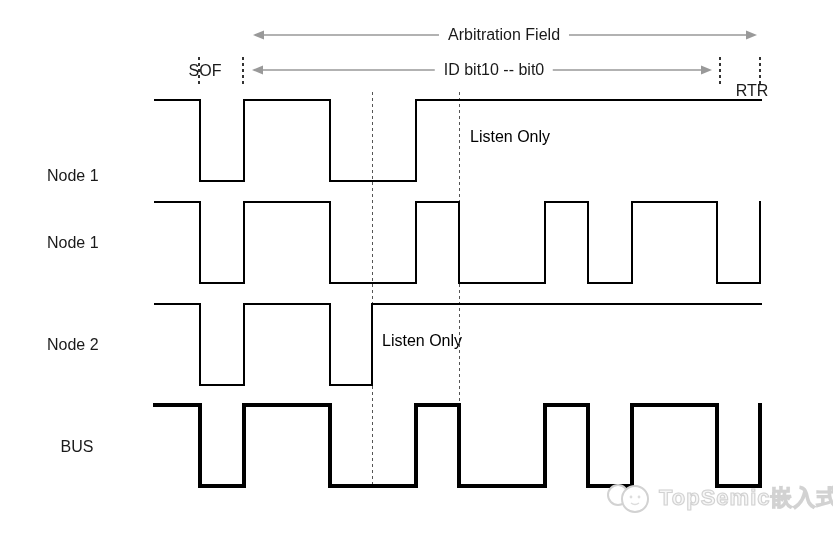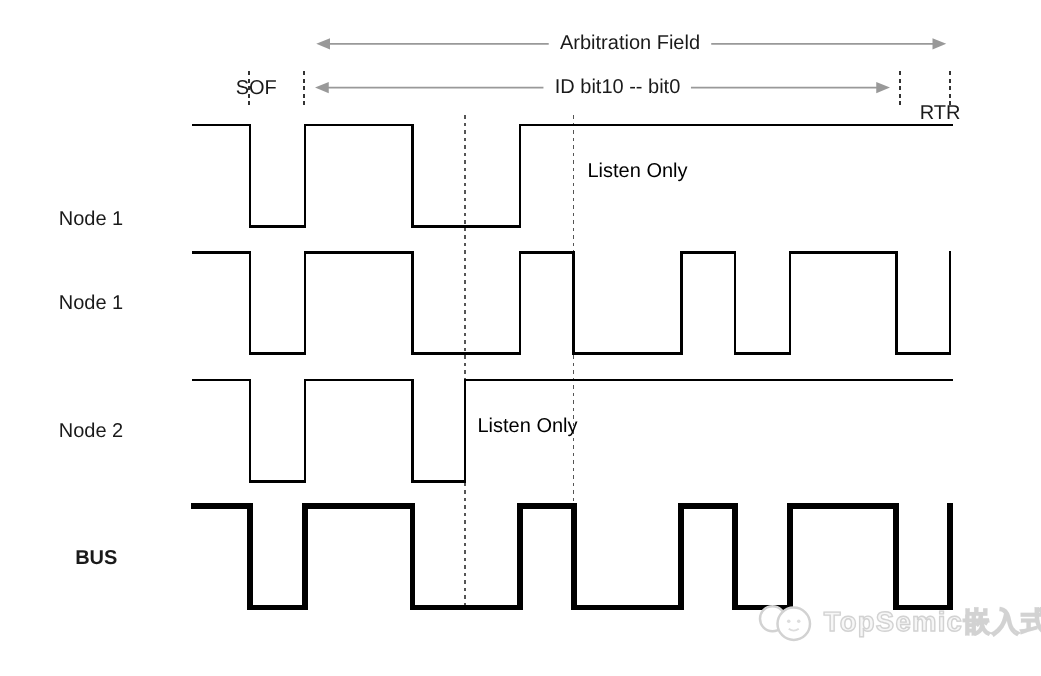--- a/index.html
+++ b/index.html
@@ -8,21 +8,21 @@
     font-family:"Liberation Sans",sans-serif;color:#1a1a1a;
   }
   svg.geom{position:absolute;left:0;top:0;}
   .lbl{position:absolute;font-size:16px;line-height:1.1;white-space:nowrap;}
   .center{transform:translate(-50%,-50%);}
   .vcenter{transform:translateY(-50%);}
   .onLine{background:#ffffff;padding:0 9px;}
   #label-node1{left:47px;top:141px;margin-top:35px;}
   #label-node2{left:47px;top:243px;}
   #label-node3{left:47px;top:345px;}
-  #label-bus{left:77px;top:447px;font-weight:700;}
+  #label-bus{left:77px;top:447px;font-weight:400;}
   #label-node1,#label-node2,#label-node3{transform:translateY(-50%);}
   #label-bus{transform:translate(-50%,-50%);}
   #arbitration-label{left:504px;top:35px;}
   #id-label{left:494px;top:70px;}
   #sof-label{left:205px;top:71px;}
   #rtr-label{left:752px;top:71px;margin-top:20px;}
   .listen{color:#000000;}
   #listen-only-1{left:470px;top:137px;}
   #listen-only-2{left:382px;top:341px;}
   .watermark{

